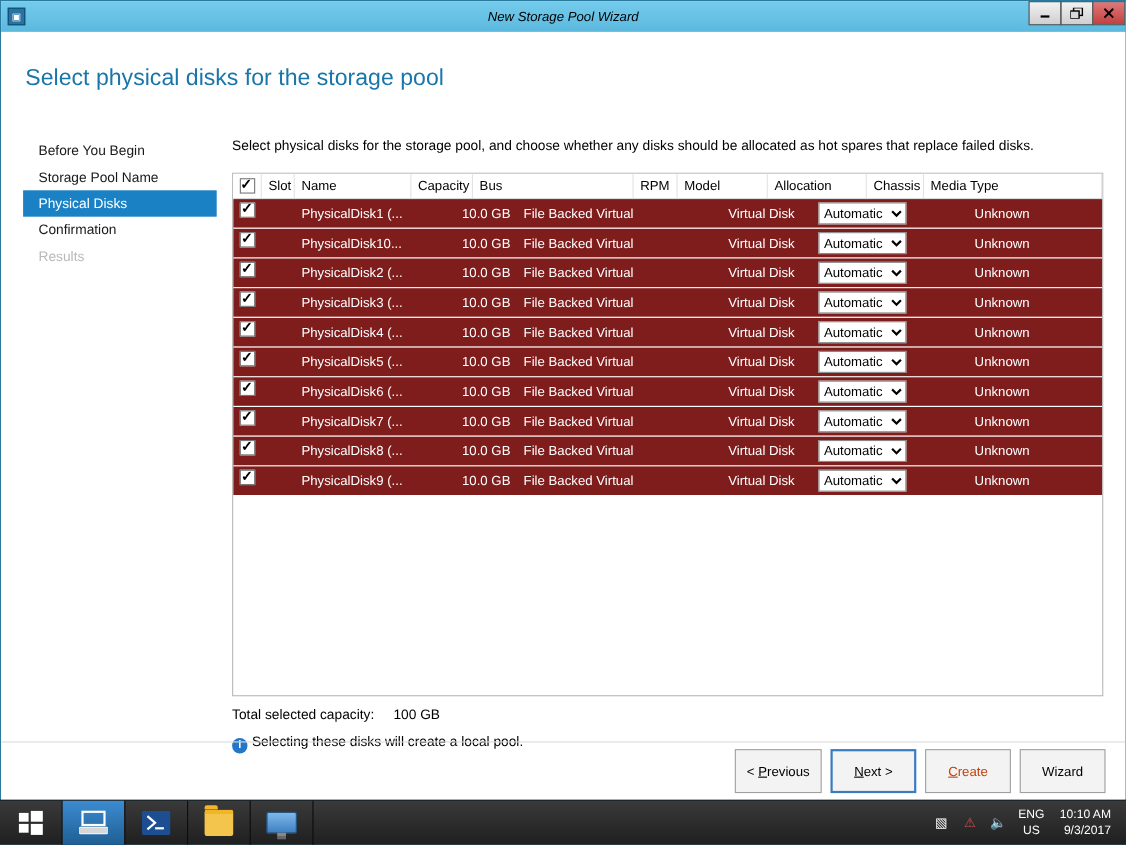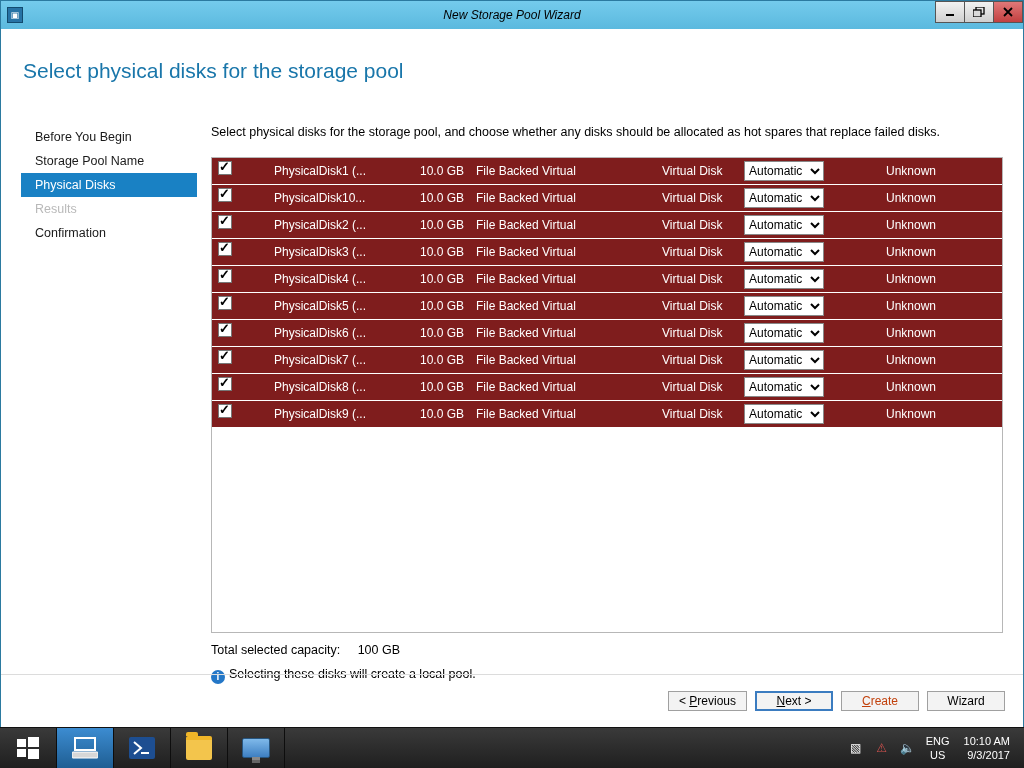--- a/index.html
+++ b/index.html
@@ -71,21 +71,21 @@
 
   .footnote { margin-top:10px; font-size:12.5px; color:#000; }
   .footnote .info-icon { display:inline-block; width:14px; height:14px; border-radius:50%;
     background:#2477c7; color:#fff; font-size:10px; font-weight:bold; text-align:center;
     line-height:14px; margin-right:4px; vertical-align:-2px; }
 
   
   .btnrow { position:absolute; left:0; right:0; bottom:0; height:52px;
     border-top:1px solid #dcdcdc; display:flex; align-items:center;
     justify-content:flex-end; padding-right:18px; gap:8px; }
-  .btn { min-width:78px; height:20px; border:1px solid #a0a0a0; background:#f3f3f3;
+  .btn { min-width:78px; height:40px; border:1px solid #a0a0a0; background:#f3f3f3;
     font-size:12px; cursor:pointer; padding:0 10px; }
   .btn u { text-decoration:underline; }
   .btn.default { border:2px solid #3b7cc0; padding:0 9px; }
   .btn:disabled { color:#c2410c; cursor:default; }
 
   
   .taskbar { position:absolute; left:0; bottom:0; right:0; height:40px;
     background:#2a2a2a; background:linear-gradient(#3a3a3a,#1f1f1f);
     border-top:1px solid #111; display:flex; align-items:stretch; color:#fff;
     font-size:11px; }
@@ -135,28 +135,42 @@
     </div>
   </div>
 
   <div class="wizard">
     <div class="page-title">Select physical disks for the storage pool</div>
 
     <div class="nav" id="nav">
         <div class="nav-item">Before You Begin</div>
         <div class="nav-item">Storage Pool Name</div>
         <div class="nav-item selected">Physical Disks</div>
+        <div class="nav-item">Confirmation</div>
         <div class="nav-item disabled">Results</div>
-        <div class="nav-item">Confirmation</div>
       </div>
 
     <div class="content">
       <div class="desc">Select physical disks for the storage pool, and choose whether any disks should be allocated as hot spares that replace failed disks.</div>
 
       <div class="grid">
+        <div class="ghead">
+          <div class="gcol c-chk">
+            <input type="checkbox" class="chk" checked="" style="">
+          </div>
+          <div class="gcol c-slot">Slot</div>
+          <div class="gcol c-name">Name</div>
+          <div class="gcol c-cap">Capacity</div>
+          <div class="gcol c-bus">Bus</div>
+          <div class="gcol c-rpm">RPM</div>
+          <div class="gcol c-model">Model</div>
+          <div class="gcol c-alloc">Allocation</div>
+          <div class="gcol c-chas">Chassis</div>
+          <div class="gcol c-media">Media Type</div>
+        </div>
         <div class="gbody" id="gbody">
             <div class="grow">
               <div class="gcol c-chk"><input type="checkbox" class="chk" checked="" style=""></div>
               <div class="gcol c-slot"></div>
               <div class="gcol c-name">PhysicalDisk1 (...</div>
               <div class="gcol c-cap">10.0 GB</div>
               <div class="gcol c-bus">File Backed Virtual</div>
               <div class="gcol c-rpm"></div>
               <div class="gcol c-model">Virtual Disk</div>
               <div class="gcol c-alloc"><select class="alloc-sel"><option selected="">Automatic</option><option>Hot Spare</option><option>Manual</option></select></div>

